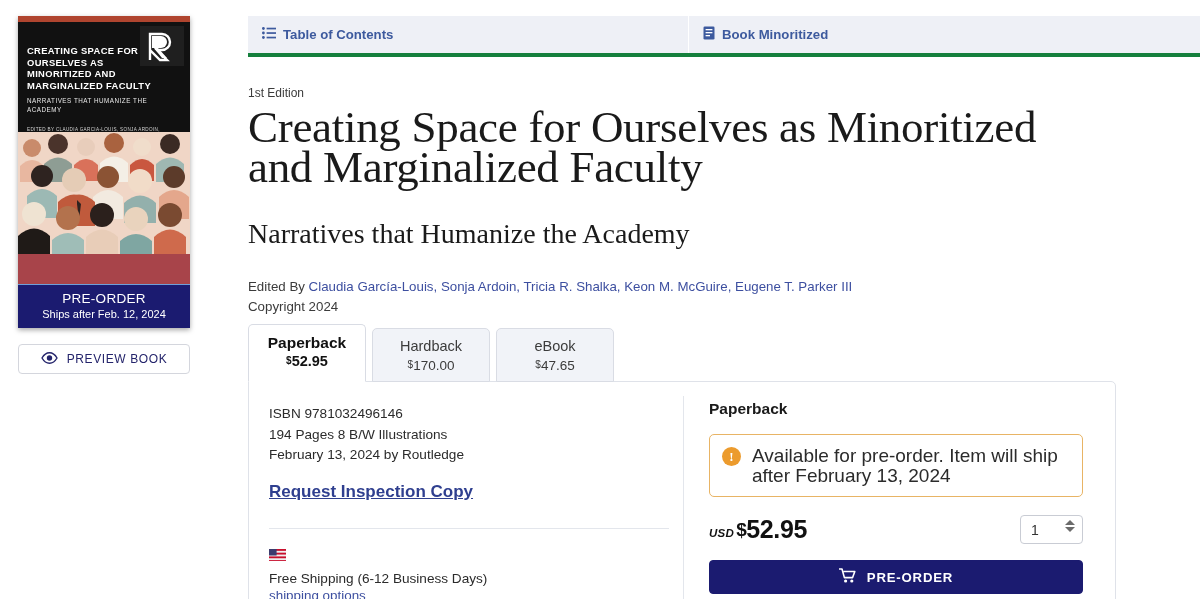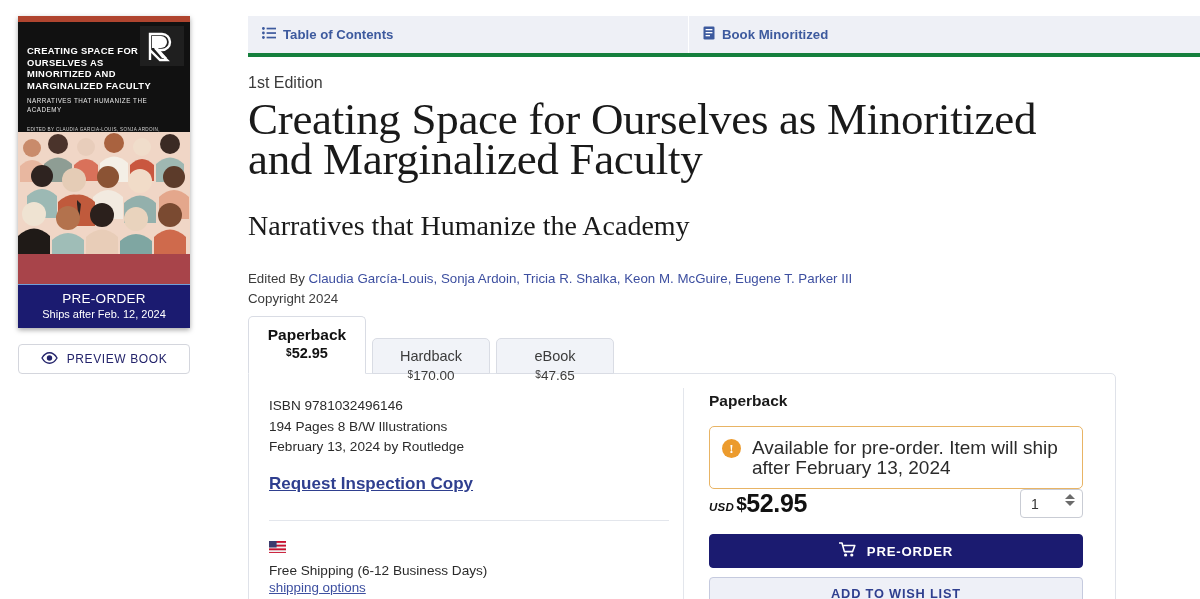--- a/index.html
+++ b/index.html
@@ -112,22 +112,22 @@
     padding: 0 14px;
     color: #3d5a9e;
     font-size: 13.2px;
     font-weight: bold;
     cursor: pointer;
   }
   .topnav-sep { width: 1px; background: #ffffff; }
   .topnav-item:first-child { width: 440px; }
 
   .edition {
-    margin-top: 17px;
-    font-size: 16px; color: #3b3b3b;
+    margin-top: 29px;
+    font-size: 12px; color: #3b3b3b;
   }
   .booktitle {
     font-family: "Liberation Serif", serif;
     font-size: 45px;
     line-height: 40px;
     font-weight: normal;
     color: #1a1a1a;
     letter-spacing: -0.3px;
     margin-top: 7px;
     max-width: 790px;
@@ -148,21 +148,21 @@
   
   .fmt-tabs {
     position: relative;
     margin-top: 12px;
     display: flex; align-items: flex-end;
     gap: 6px;
     height: 56px;
     z-index: 2;
   }
   .fmt-tab {
-    width: 118px; height: 36px;
+    width: 118px; height: 54px;
     border: 1px solid #d9dce4;
     border-radius: 5px 5px 0 0;
     background: #f1f3f8;
     text-align: center;
     padding-top: 8px;
     cursor: pointer;
     color: #3b3b3b;
   }
   .fmt-tab .fmt-name { font-size: 14.5px; line-height: 19px; }
   .fmt-tab .fmt-price { font-size: 13.5px; line-height: 18px; }
@@ -229,20 +229,21 @@
     width: 19px; height: 19px; border-radius: 50%;
     background: #ec9b2d;
     color: #fff; font-size: 13px; font-weight: bold;
     display: flex; align-items: center; justify-content: center;
     flex: 0 0 auto; margin-top: 1px;
     font-family: "Liberation Serif", serif;
   }
   .alert-text { font-size: 19px; line-height: 19.5px; color: #2b2b2b; }
 
   .price-row {
+    margin-top: 18px;
     display: flex; align-items: flex-end; justify-content: space-between;
     width: 374px;
   }
   .price { color: #111; }
   .price .cur-code {
     font-size: 11.5px; font-style: italic; font-weight: bold;
     letter-spacing: .3px; vertical-align: 1px; margin-right: 2px;
   }
   .price .amt { font-size: 25px; font-weight: bold; letter-spacing: -.4px; }
   .price .amt .dollar { font-size: 19px; vertical-align: 2px; }

